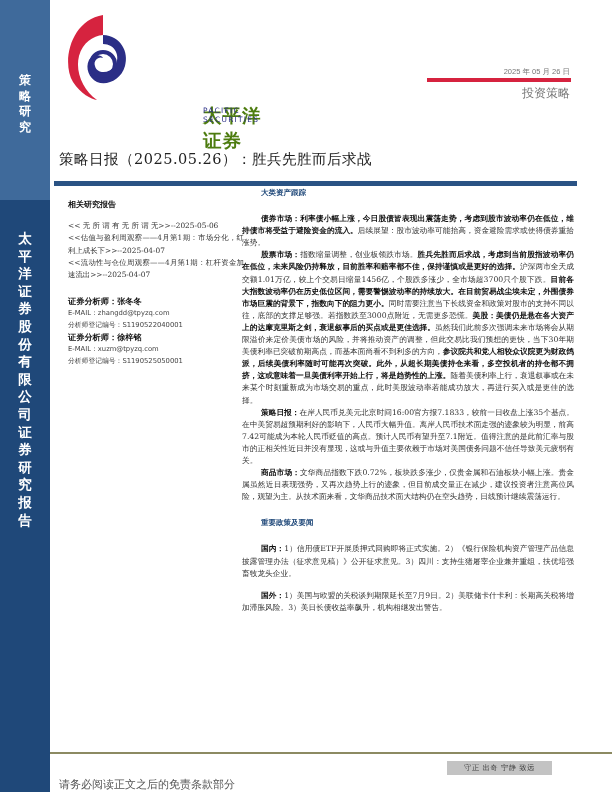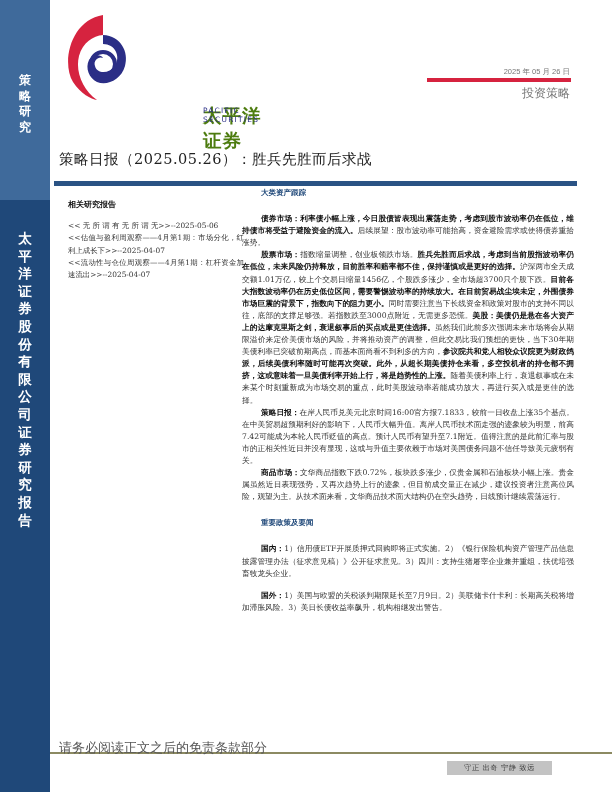--- a/index.html
+++ b/index.html
@@ -41,21 +41,21 @@
   
   .right-col { position: absolute; left: 242px; top: 187px; width: 332px; font-size: 7.7px; line-height: 12.1px; color: #333; }
   .section-h { color: #1f4879; font-weight: bold; font-size: 7.5px; padding-left: 19px; margin-top: 0; }
   .para { text-indent: 19px; text-align: justify; }
   .b { font-weight: bold; color: #111; }
   .gap { height: 14px; }
   .gap2 { height: 10px; }
 
   
   .footer-rule { position: absolute; left: 50px; top: 752px; width: 562px; height: 2px; background: #8c8a62; }
-  .footer-left { position: absolute; left: 59px; top: 739px; font-size: 13px; color: #555; }
+  .footer-left { position: absolute; left: 59px; top: 777px; font-size: 11px; color: #555; }
   .footer-right { position: absolute; left: 447px; top: 761px; width: 105px; height: 14px; background: #c3c3c3;
                   font-size: 7.3px; color: #444; text-align: center; line-height: 14px; letter-spacing: 0.5px; }
 </style>
 </head>
 <body>
 
 <div class="sidebar-top"></div>
 <div class="sidebar-bottom"></div>
 <div class="vtext vtext-top">
   <span>策</span>
@@ -99,20 +99,28 @@
 
 <div class="title">策略日报（2025.05.26）：胜兵先胜而后求战</div>
 <div class="title-rule"></div>
 
 <div class="left-col">
   <div class="h">相关研究报告</div>
   <div class="report">&lt;&lt; 无 所 谓 有 无 所 谓 无&gt;&gt;--2025-05-06</div>
   <div class="report">&lt;&lt;估值与盈利周观察——4月第1期：市场分化，红利上成长下&gt;&gt;--2025-04-07</div>
   <div class="report">&lt;&lt;流动性与仓位周观察——4月第1期：杠杆资金加速流出&gt;&gt;--2025-04-07</div>
 
+  <div class="analysts">
+    <div class="analyst-name">证券分析师：张冬冬</div>
+    <div class="analyst-line">E-MAIL：zhangdd@tpyzq.com</div>
+    <div class="analyst-line">分析师登记编号：S1190522040001</div>
+    <div class="analyst-name">证券分析师：徐梓铭</div>
+    <div class="analyst-line">E-MAIL：xuzm@tpyzq.com</div>
+    <div class="analyst-line">分析师登记编号：S1190525050001</div>
+  </div>
 </div>
 
 <div class="right-col">
   <div class="section-h">大类资产跟踪</div>
   <div class="gap"></div>
 
   <p class="para">
     <span class="b">债券市场：</span><span class="b">利率债小幅上涨，今日股债皆表现出震荡走势，考虑到股市波动率仍在低位，维持债市将受益于避险资金的流入。</span><span>后续展望：股市波动率可能抬高，资金避险需求或使得债券重拾涨势。</span>
   </p>
 

